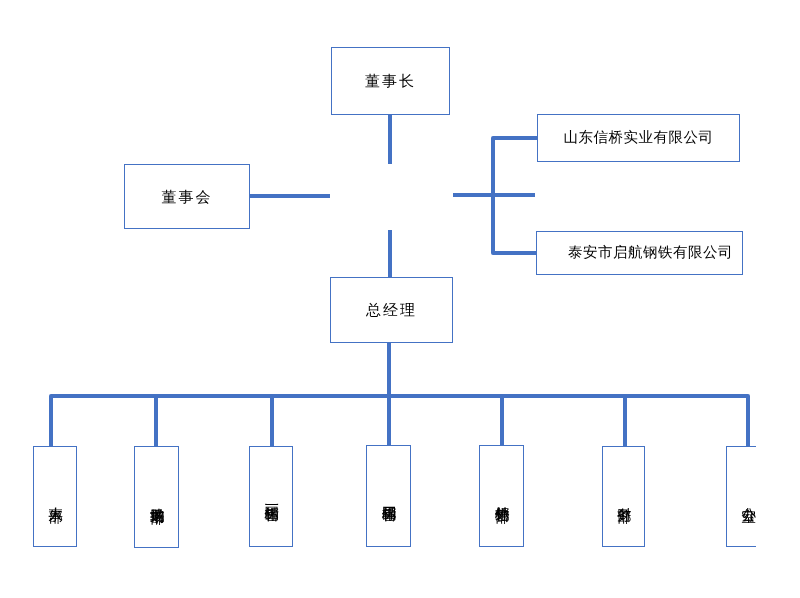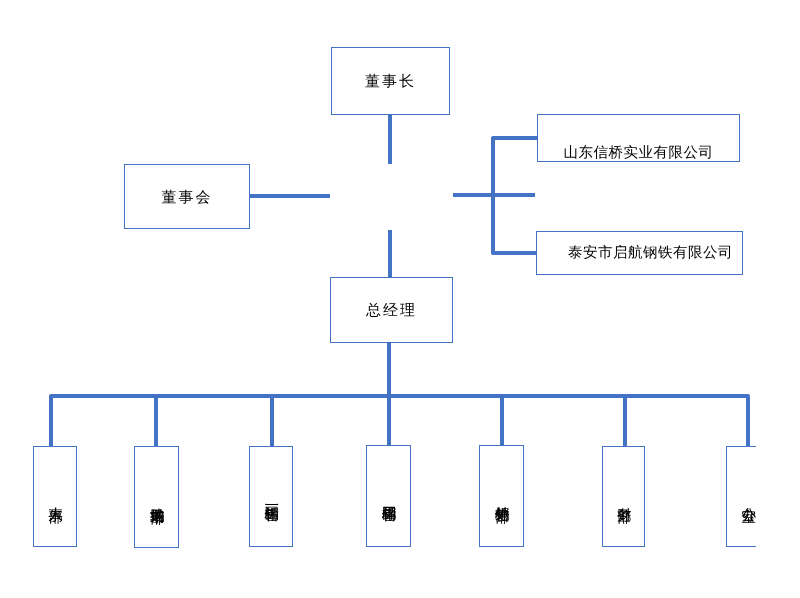--- a/index.html
+++ b/index.html
@@ -92,21 +92,21 @@
 
   <div class="node" style="left:124px; top:164px; width:126px; height:65px;">
     <span>董事会</span>
   </div>
 
 
   <div class="node" style="left:330px; top:277px; width:123px; height:66px;justify-content:center;">
     <span>总经理</span>
   </div>
 
-  <div class="node company" style="left:537px; top:114px; width:203px; height:48px;align-items:flex-end;">
+  <div class="node company" style="left:537px; top:114px; width:203px; height:48px;">
     <span>山东信桥实业有限公司</span>
   </div>
 
 
   <div class="node company" style="left:536px; top:231px; width:207px; height:44px;padding-left:22px;">
     <span>泰安市启航钢铁有限公司</span>
   </div>
 
   <div class="node dept" style="left:33px; top:446px; width:44px; height:101px;">
     <span>人事部</span>

